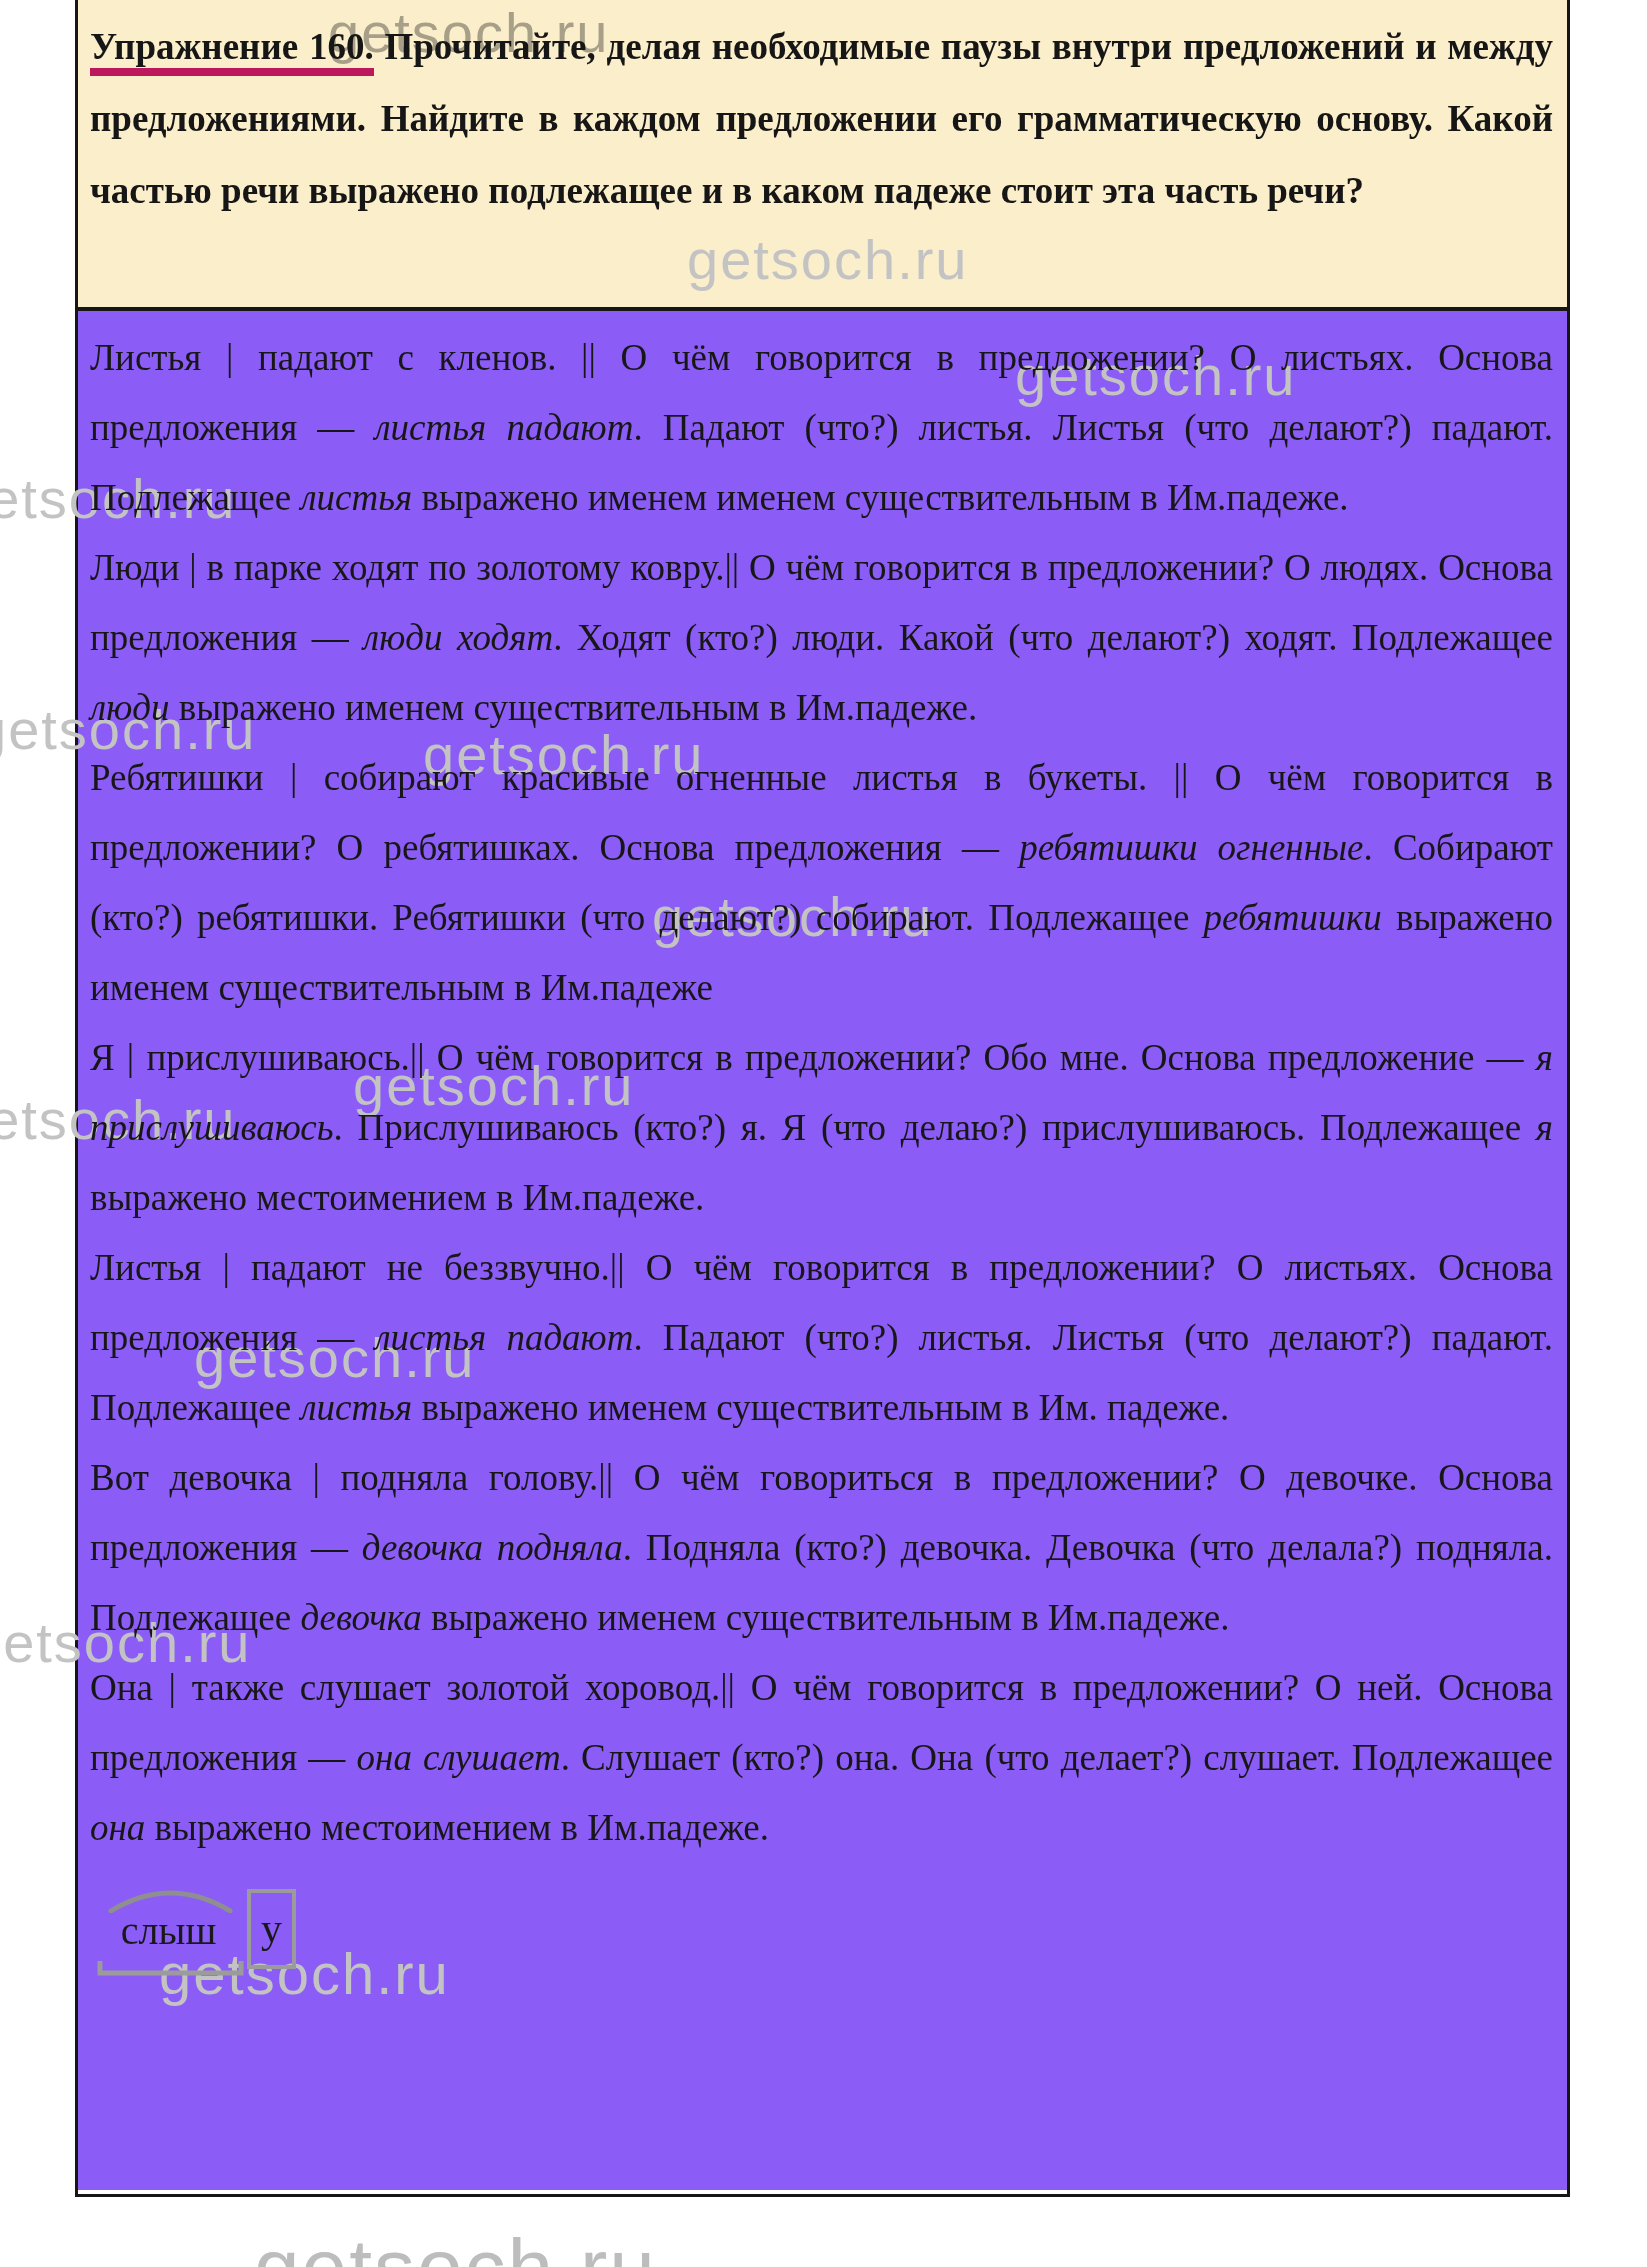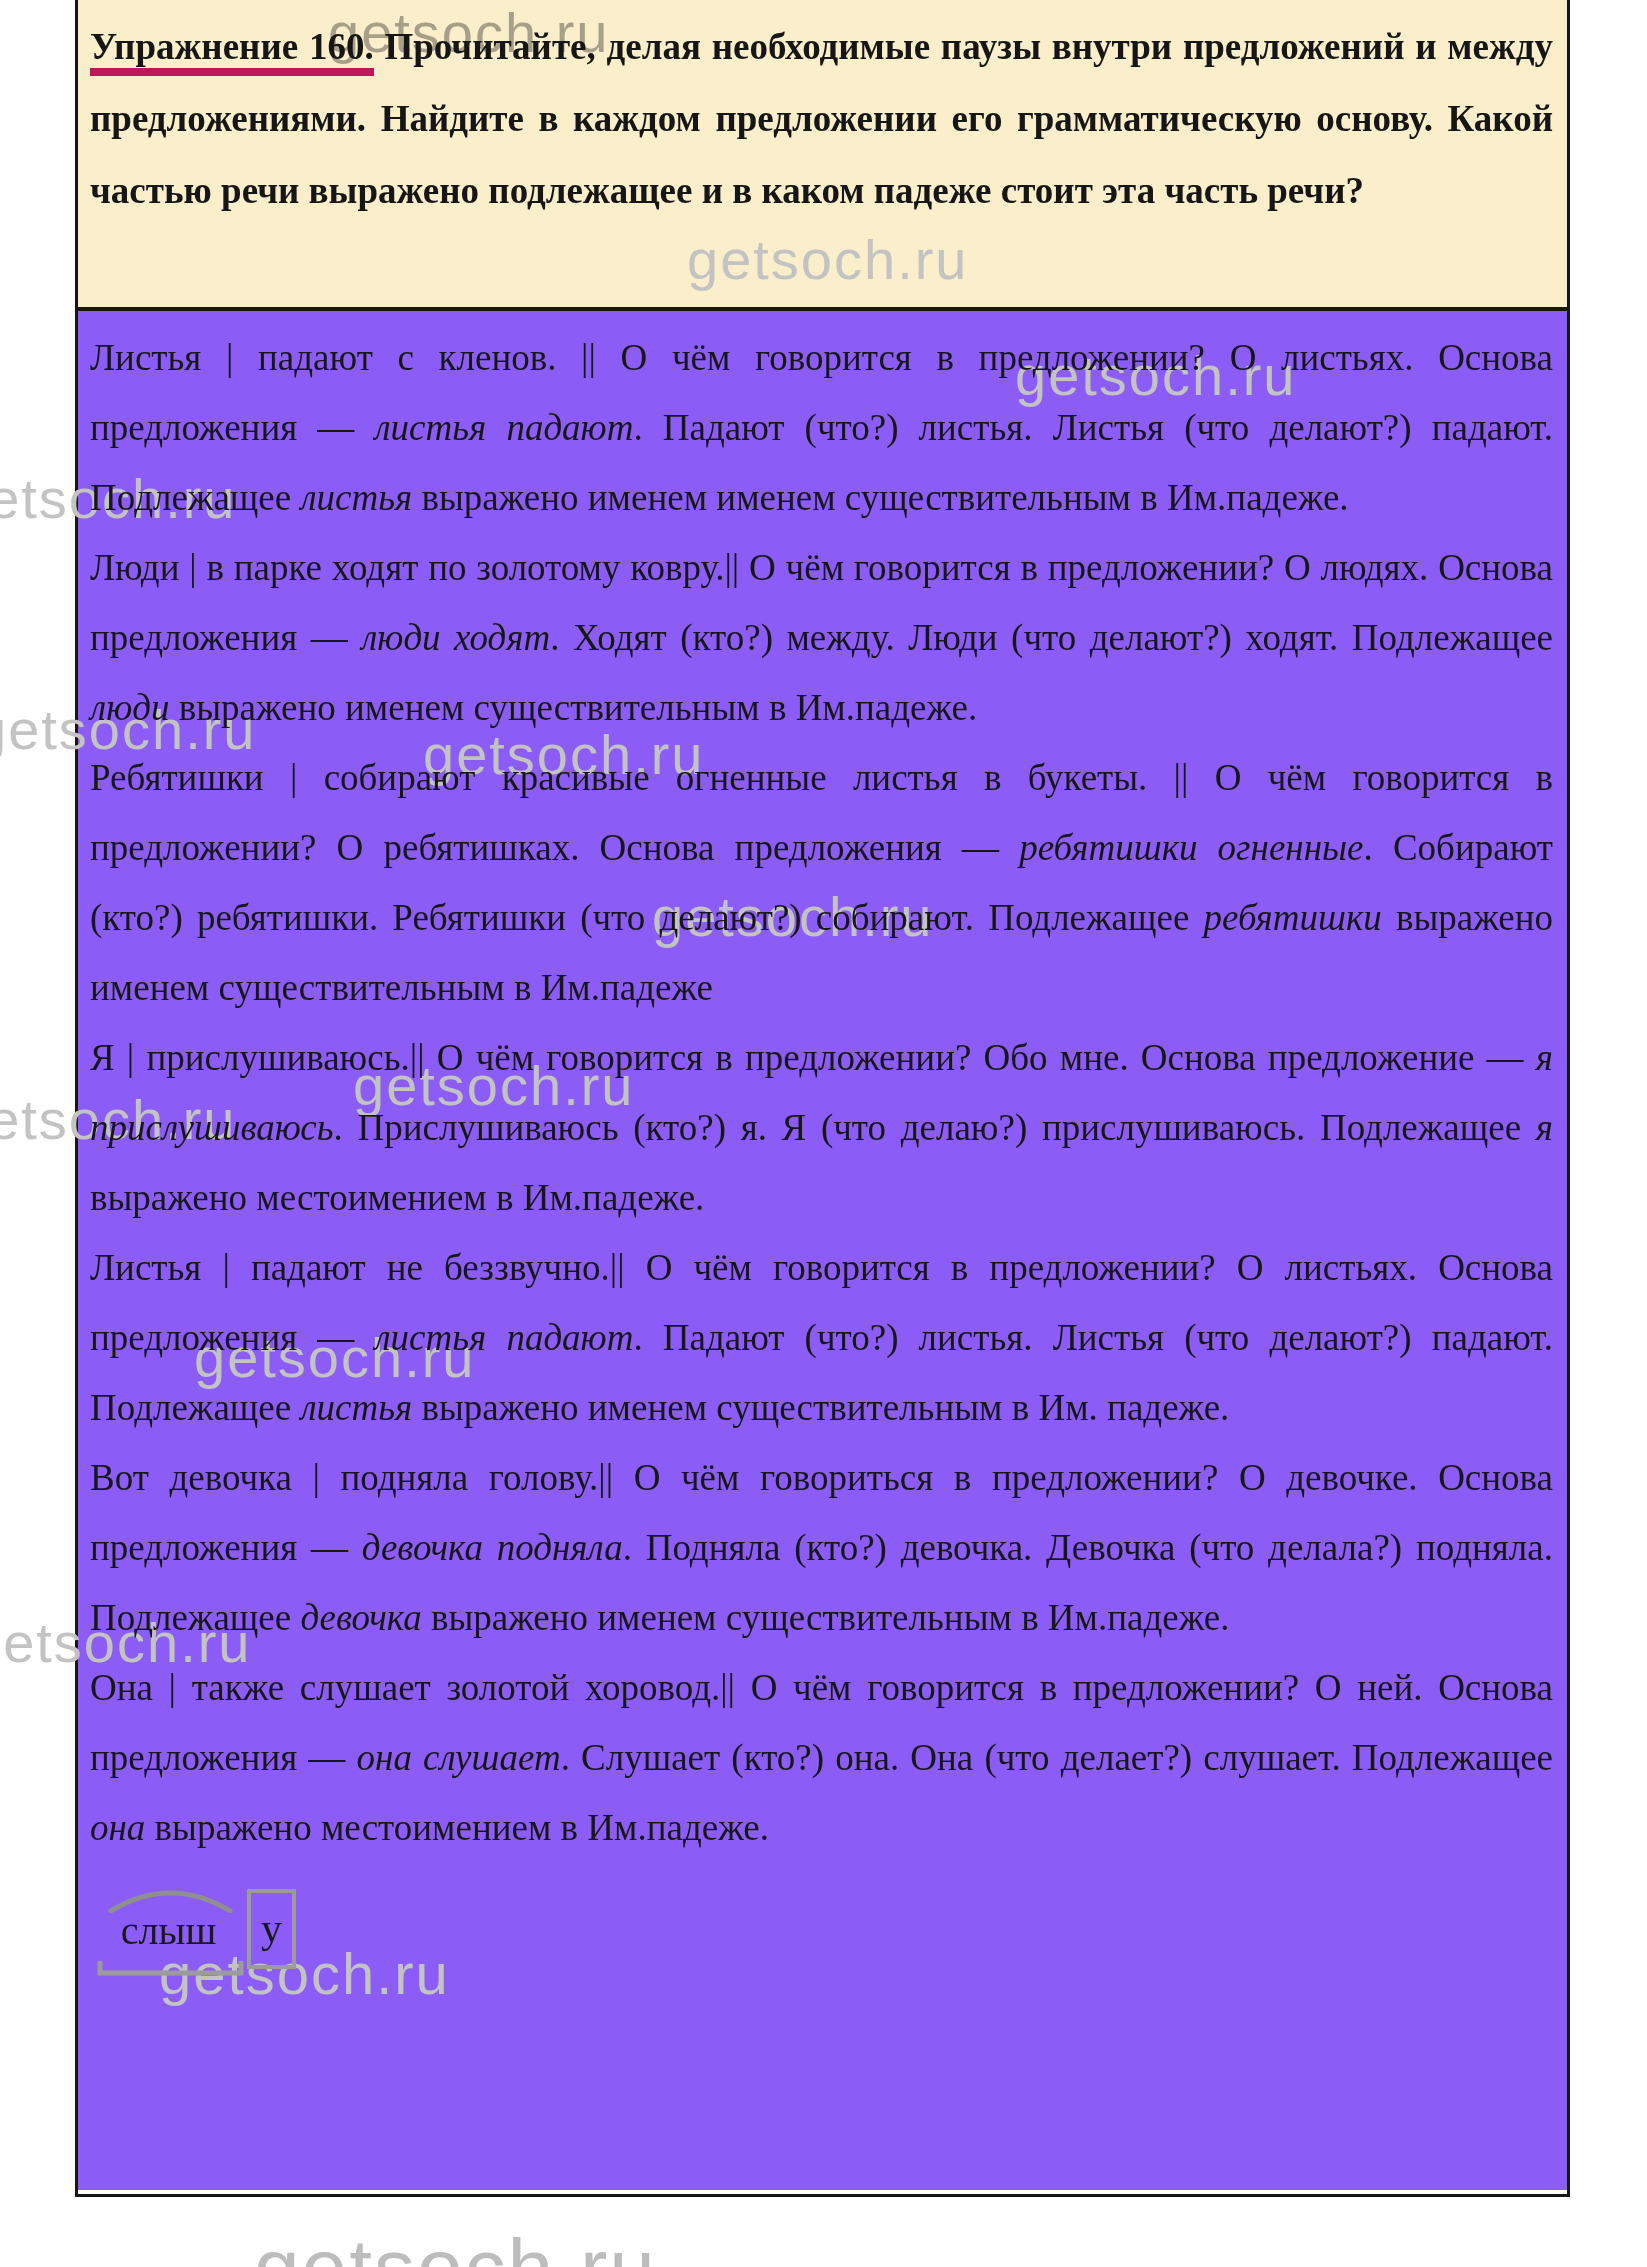--- a/index.html
+++ b/index.html
@@ -76,21 +76,21 @@
 
   <div class="header-cell">
     <div class="header-text">
       <span class="u">Упражнение 160.</span><span> Прочитайте, делая необходимые паузы внутри предложений и между предложениями. Найдите в каждом предложении его грамматическую основу. Какой частью речи выражено подлежащее и в каком падеже стоит эта часть речи?</span>
     </div>
   </div>
 
   <div class="body-cell">
     <div>
         <p class="ans"><span>Листья | падают с кленов. || О чём говорится в предложении? О листьях. Основа предложения — </span><span class="it">листья падают</span><span>. Падают (что?) листья. Листья (что делают?) падают. Подлежащее </span><span class="it">листья</span><span> выражено именем именем существительным в Им.падеже.</span></p>
-        <p class="ans"><span>Люди | в парке ходят по золотому ковру.|| О чём говорится в предложении? О людях. Основа предложения — </span><span class="it">люди ходят</span><span>. Ходят (кто?) между. Люди (что делают?) ходят. Подлежащее </span><span class="it">люди</span><span> выражено именем существительным в Им.падеже.</span></p>
+        <p class="ans"><span>Люди | в парке ходят по золотому ковру.|| О чём говорится в предложении? О людях. Основа предложения — </span><span class="it">люди ходят</span><span>. Ходят (кто?) люди. Какой (что делают?) ходят. Подлежащее </span><span class="it">люди</span><span> выражено именем существительным в Им.падеже.</span></p>
         <p class="ans"><span>Ребятишки | собирают красивые огненные листья в букеты. || О чём говорится в предложении? О ребятишках. Основа предложения — </span><span class="it">ребятишки огненные</span><span>. Собирают (кто?) ребятишки. Ребятишки (что делают?) собирают. Подлежащее </span><span class="it">ребятишки</span><span> выражено именем существительным в Им.падеже</span></p>
         <p class="ans"><span>Я | прислушиваюсь.|| О чём говорится в предложении? Обо мне. Основа предложение — </span><span class="it">я прислушиваюсь</span><span>. Прислушиваюсь (кто?) я. Я (что делаю?) прислушиваюсь. Подлежащее </span><span class="it">я</span><span> выражено местоимением в Им.падеже.</span></p>
         <p class="ans"><span>Листья | падают не беззвучно.|| О чём говорится в предложении? О листьях. Основа предложения — </span><span class="it">листья падают</span><span>. Падают (что?) листья. Листья (что делают?) падают. Подлежащее </span><span class="it">листья</span><span> выражено именем существительным в Им. падеже.</span></p>
         <p class="ans"><span>Вот девочка | подняла голову.|| О чём говориться в предложении? О девочке. Основа предложения — </span><span class="it">девочка подняла</span><span>. Подняла (кто?) девочка. Девочка (что делала?) подняла. Подлежащее </span><span class="it">девочка</span><span> выражено именем существительным в Им.падеже.</span></p>
         <p class="ans"><span>Она | также слушает золотой хоровод.|| О чём говорится в предложении? О ней. Основа предложения — </span><span class="it">она слушает</span><span>. Слушает (кто?) она. Она (что делает?) слушает. Подлежащее </span><span class="it">она</span><span> выражено местоимением в Им.падеже.</span></p>
       </div>
 
     <div class="morpheme">
       <span class="root-wrap">
         <svg class="arc-svg" width="135" height="28" viewBox="0 0 136 28">

